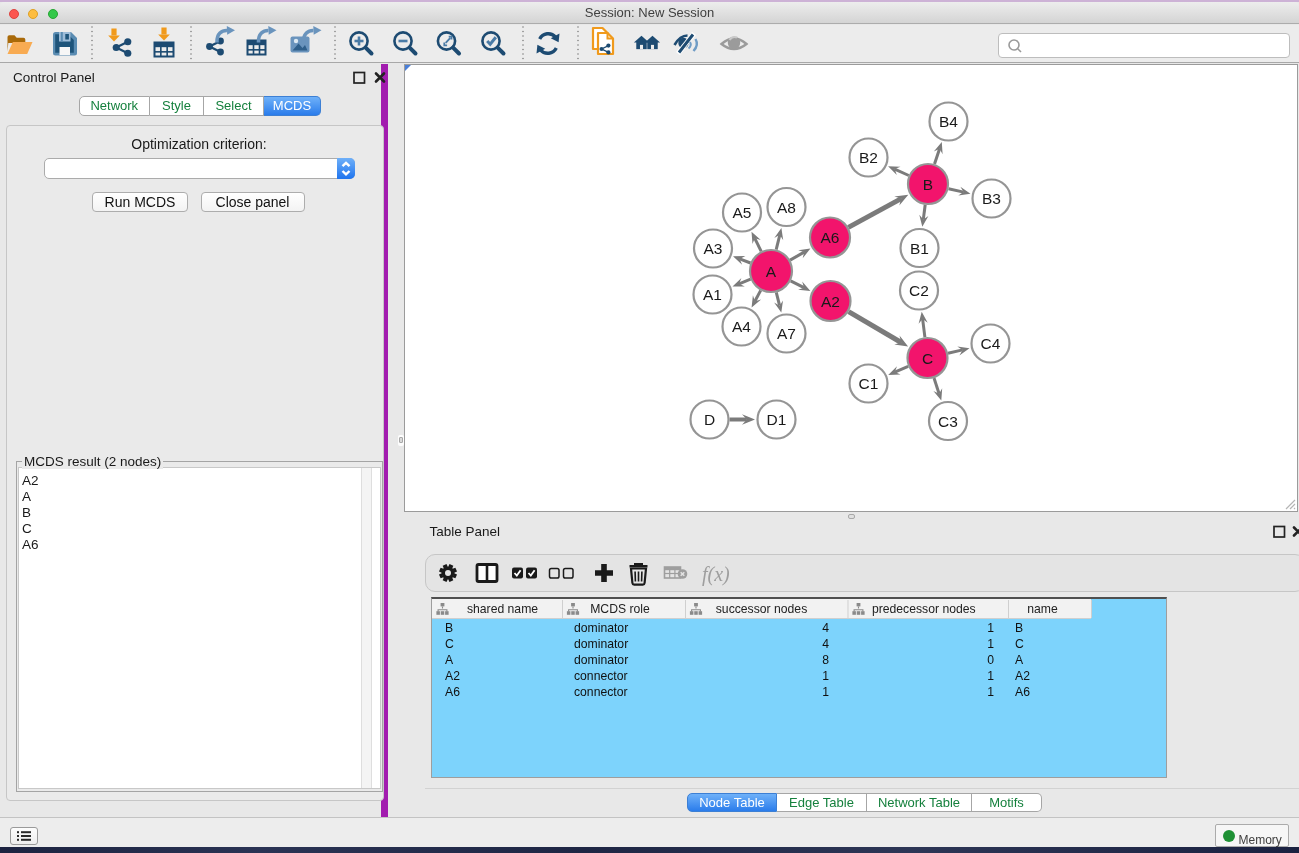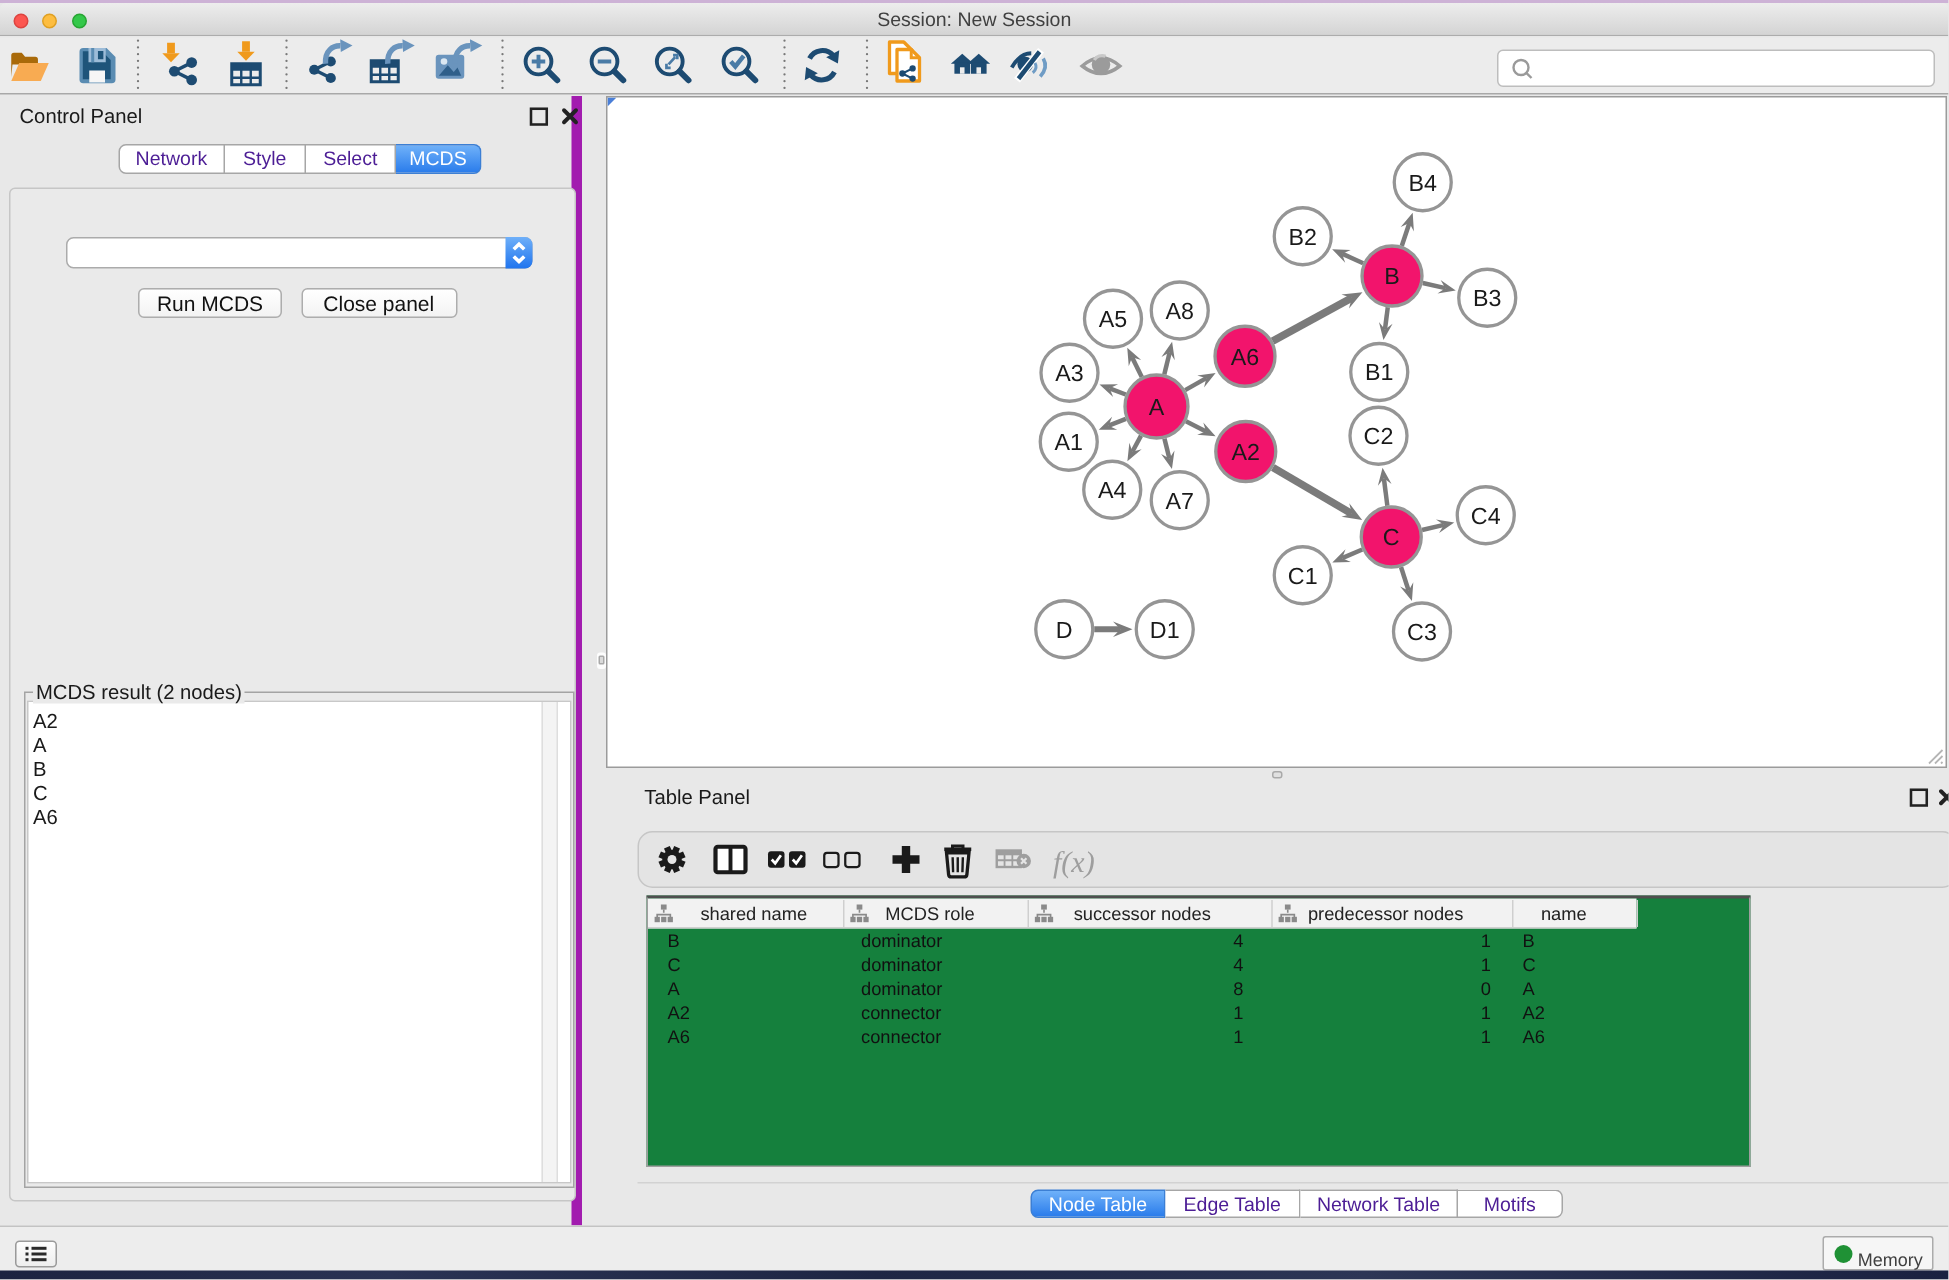--- a/index.html
+++ b/index.html
@@ -1,18 +1,18 @@
 <!DOCTYPE html>
 <html><head><meta charset="utf-8"><title>Session: New Session</title>
 <style>
 *{margin:0;padding:0;box-sizing:border-box}
 html,body{width:1299px;height:853px;overflow:hidden}
 body{font-family:"Liberation Sans",sans-serif;background:#e8e8e8;position:relative;font-size:13px;color:#1a1a1a}
 .abs{position:absolute}
-.seg{display:inline-block;text-align:center;background:#fff;border:1px solid #a6a6a6;border-left:none;color:#4c1d95}
+.seg{display:inline-block;text-align:center;background:#fff;border:1px solid #a6a6a6;border-left:none;color:#15803d}
 .seg.first{border-left:1px solid #a6a6a6;border-radius:5px 0 0 5px}
 .seg.last{border-radius:0 5px 5px 0}
 .seg.sel{background:linear-gradient(#6fb1f9,#2a7ceb);border-color:#3c7fd4;color:#fff}
 .btn{position:absolute;background:linear-gradient(#ffffff,#f3f3f3);border:1px solid #adadad;border-radius:4px;text-align:center;color:#111}
 .light{position:absolute;width:10px;height:10px;border-radius:50%}
 </style></head><body>
 
 <div class="abs" style="left:0;top:0;width:1299px;height:2px;background:#cdb2d6"></div>
 <div class="abs" style="left:0;top:2px;width:1299px;height:22px;background:linear-gradient(#ededed,#d4d4d4);border-bottom:1px solid #acacac;border-radius:4px 4px 0 0">
     <span class="light" style="left:8.5px;top:6.5px;background:#fc5650;border:0.5px solid #dc4440"></span>
@@ -185,20 +185,21 @@
     </div>
 </div>
 <div class="abs" style="left:0;top:64px;width:388px;height:753px;background:#e8e8e8;border-right:7px solid #a21caf">
 <div class="abs" style="left:13px;top:6px;font-size:13.5px;color:#1a1a1a">Control Panel</div>
 <svg class="abs" style="left:352px;top:7px" width="36" height="14">
       <rect x="2" y="1.5" width="10.5" height="10.5" fill="none" stroke="#222" stroke-width="1.7"></rect>
       <path d="M24,2.5 L32,10.5 M32,2.5 L24,10.5" stroke="#222" stroke-width="2.6" stroke-linecap="round"></path>
     </svg>
 <div class="abs" style="left:78.5px;top:32px;height:20px;white-space:nowrap;font-size:13px"><span class="seg first" style="width:71.5px;line-height:18px">Network</span><span class="seg" style="width:54px;line-height:18px">Style</span><span class="seg" style="width:60px;line-height:18px">Select</span><span class="seg last sel" style="width:57px;line-height:18px">MCDS</span></div>
 <div class="abs" style="left:6px;top:61px;width:378px;height:676px;background:#eaeaea;border:1px solid #c6c6c6;border-radius:4px"></div>
+<div class="abs" style="left:9px;top:72px;width:380px;text-align:center;font-size:14px;color:#1a1a1a">Optimization criterion:</div>
 <div class="abs" style="left:43.5px;top:94px;width:311px;height:21px;background:#fff;border:1px solid #ababab;border-radius:5px">
       <div style="position:absolute;right:-1px;top:-1px;width:18px;height:21px;background:linear-gradient(#6fb0f9,#1f74ee);border-radius:0 5px 5px 0"><svg width="18" height="21">
           <path d="M5.5,8.2 L9,4.8 L12.5,8.2" fill="none" stroke="#fff" stroke-width="2.4"></path>
           <path d="M5.5,13 L9,16.4 L12.5,13" fill="none" stroke="#fff" stroke-width="2.4"></path>
         </svg></div>
     </div>
 <div class="btn" style="left:92px;top:127.5px;width:96px;height:20px;font-size:14px;line-height:18px">Run MCDS</div>
 <div class="btn" style="left:200.5px;top:127.5px;width:104px;height:20px;font-size:14px;line-height:18px">Close panel</div>
 <div class="abs" style="left:16px;top:397px;width:366.5px;height:330.5px;border:1px solid #a4a4a4"></div>
 <div class="abs" style="left:17.5px;top:403px;width:363px;height:322px;background:#fff;border:1px solid #c8c8c8"></div>
@@ -355,21 +356,21 @@
           <rect x="-11" y="-6" width="16" height="3.2" fill="#9e9e9e"></rect>
           <line x1="-5.8" y1="-6" x2="-5.8" y2="5" stroke="#9e9e9e" stroke-width="1.2"></line>
           <line x1="-0.6" y1="-6" x2="-0.6" y2="5" stroke="#9e9e9e" stroke-width="1.2"></line>
           <line x1="-11" y1="0.5" x2="5" y2="0.5" stroke="#9e9e9e" stroke-width="1.2"></line>
           <circle cx="7" cy="1" r="4.8" fill="#9e9e9e"></circle>
           <path d="M5.2,-0.8 L8.8,2.8 M8.8,-0.8 L5.2,2.8" stroke="#e4e4e4" stroke-width="1.5"></path>
         </g>
         <text x="276" y="26" font-size="20" font-style="italic" fill="#9e9e9e" font-family="Liberation Serif, serif">f(x)</text>
       </svg>
 </div>
-<div class="abs" style="left:13.5px;top:76px;width:736px;height:181px;background:#15803d;border:1px solid #9e9e9e;border-top:2px solid #4f4f4f">
+<div class="abs" style="left:13.5px;top:76px;width:736px;height:181px;background:#7dd3fc;border:1px solid #9e9e9e;border-top:2px solid #4f4f4f">
 <div class="abs" style="left:0;top:0;width:659.5px;height:20px;background:#f2f2f2;border-bottom:1px solid #cfcfcf"></div>
 <svg class="abs" style="left:0;top:0" width="873" height="20">
         <line x1="130.5" y1="1" x2="130.5" y2="19" stroke="#cfcfcf" stroke-width="1"></line>
         <g transform="translate(10.5,10)">
           <rect x="-1.9" y="-6" width="3.8" height="3.4" fill="#8a8a8a"></rect>
           <path d="M0,-2.6 v2.1 M-4.4,2.5 v-1.8 h8.8 v1.8" fill="none" stroke="#8a8a8a" stroke-width="1.1"></path>
           <rect x="-6.1" y="2.2" width="3.5" height="3.6" fill="#8a8a8a"></rect>
           <rect x="-1.75" y="2.2" width="3.5" height="3.6" fill="#8a8a8a"></rect>
           <rect x="2.6" y="2.2" width="3.5" height="3.6" fill="#8a8a8a"></rect>
         </g>

